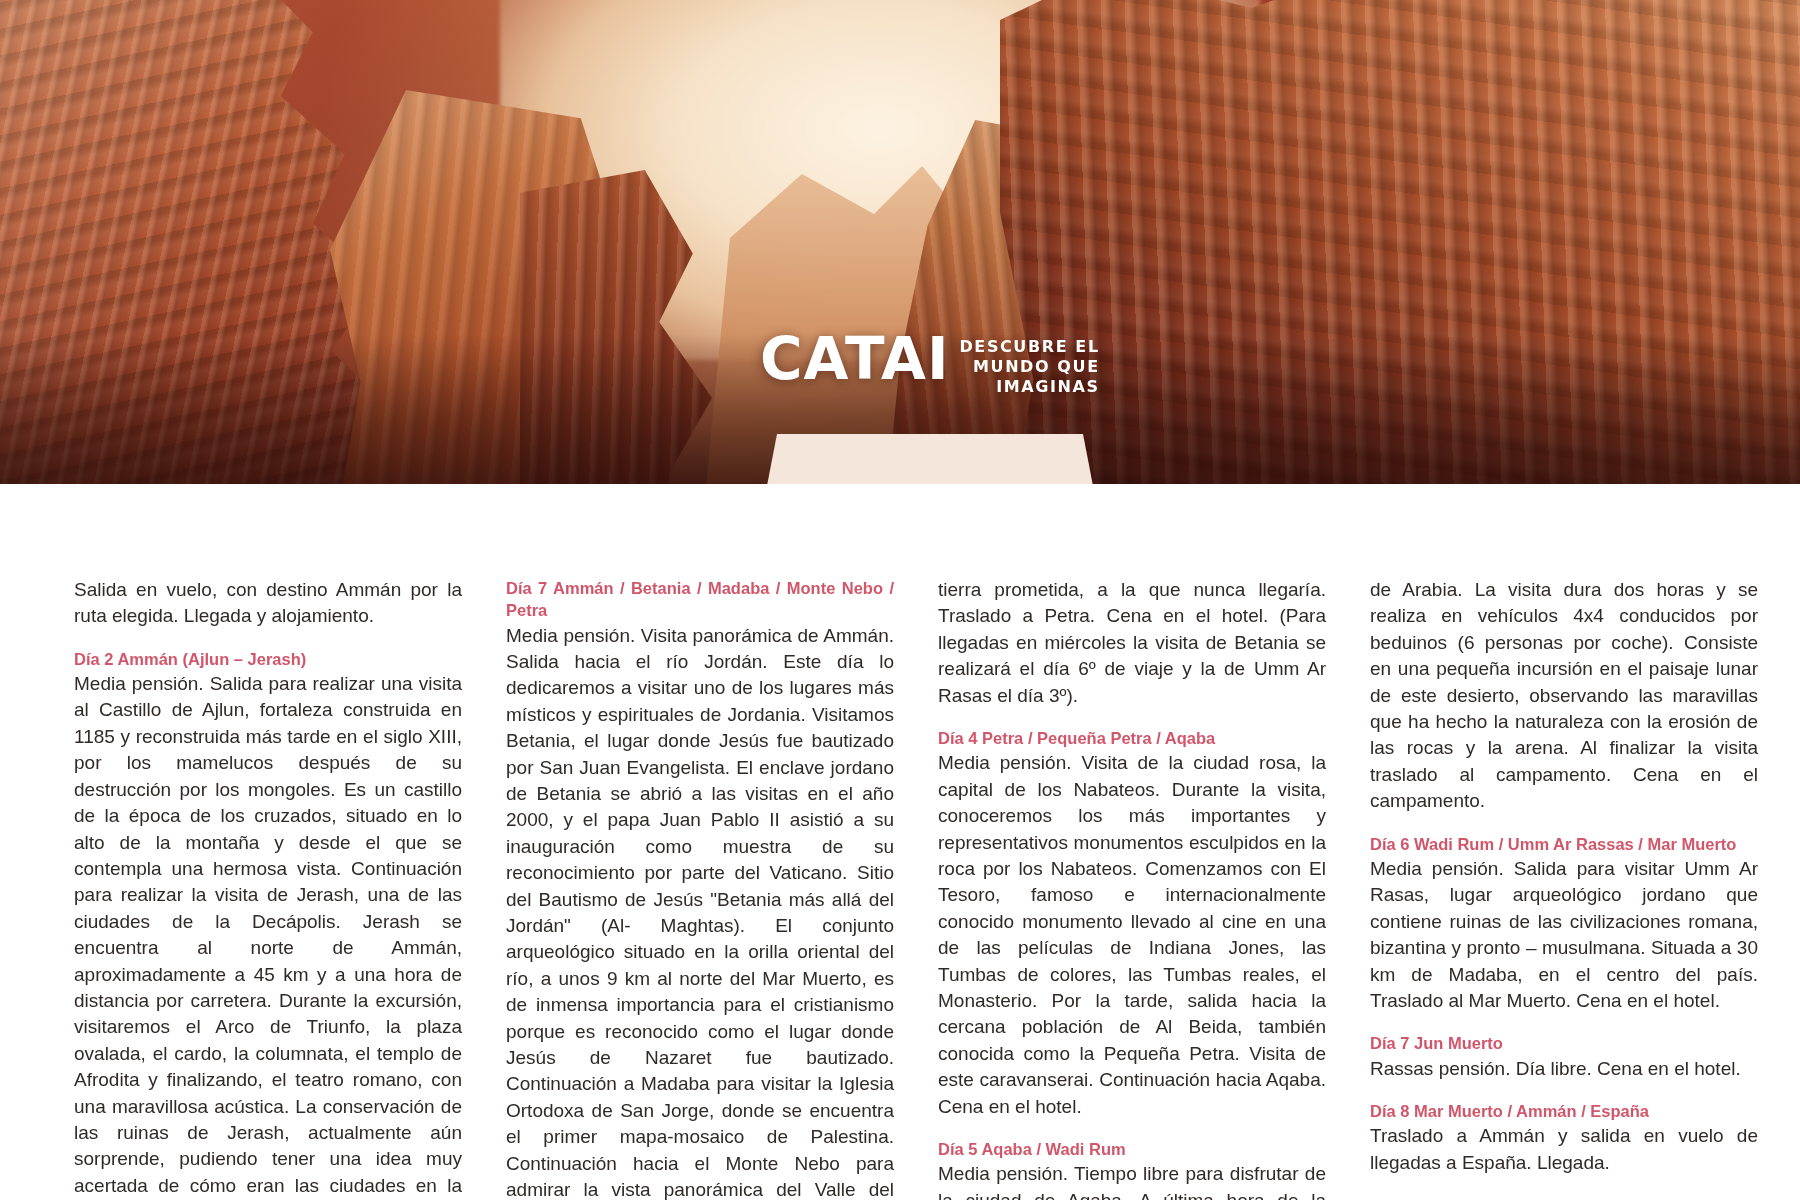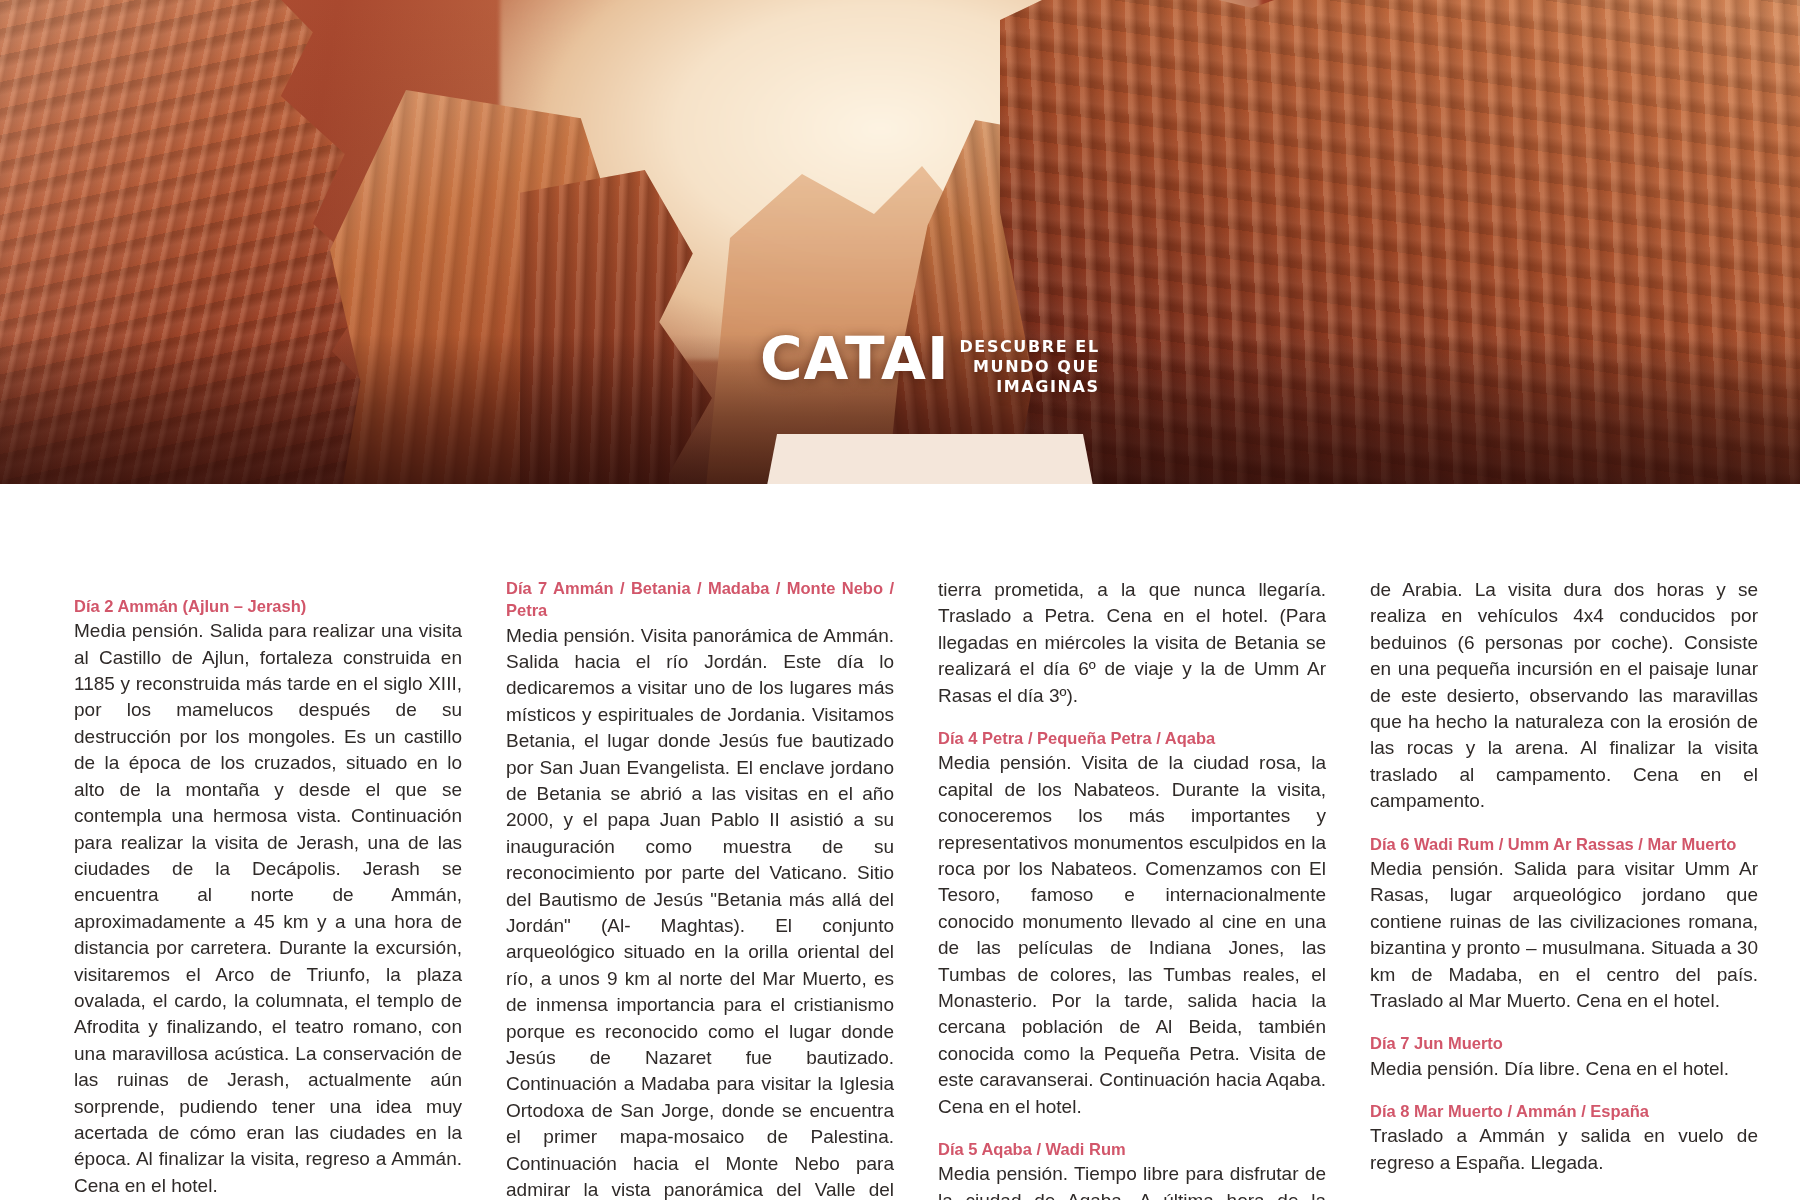--- a/index.html
+++ b/index.html
@@ -249,20 +249,21 @@
     </div>
 
     <div class="tab"></div>
   </div>
 
   <div class="body-wrap">
     <div class="columns">
 
       <div class="col">
         <div class="blk">
+          <p>Salida en vuelo, con destino Ammán por la ruta elegida. Llegada y alojamiento.</p>
         </div>
         <div class="blk">
           <p class="day-head">Día 2 Ammán (Ajlun – Jerash)</p>
           <p>Media pensión. Salida para realizar una visita al Castillo de Ajlun, fortaleza construida en 1185 y reconstruida más tarde en el siglo XIII, por los mamelucos después de su destrucción por los mongoles. Es un castillo de la época de los cruzados, situado en lo alto de la montaña y desde el que se contempla una hermosa vista. Continuación para realizar la visita de Jerash, una de las ciudades de la Decápolis. Jerash se encuentra al norte de Ammán, aproximadamente a 45 km y a una hora de distancia por carretera. Durante la excursión, visitaremos el Arco de Triunfo, la plaza ovalada, el cardo, la columnata, el templo de Afrodita y finalizando, el teatro romano, con una maravillosa acústica. La conservación de las ruinas de Jerash, actualmente aún sorprende, pudiendo tener una idea muy acertada de cómo eran las ciudades en la época. Al finalizar la visita, regreso a Ammán. Cena en el hotel.</p>
         </div>
       </div>
 
       <div class="col">
         <div class="blk">
           <p class="day-head">Día 7 Ammán / Betania / Madaba / Monte Nebo / Petra</p>
@@ -287,24 +288,24 @@
       <div class="col">
         <div class="blk">
           <p>de Arabia. La visita dura dos horas y se realiza en vehículos 4x4 conducidos por beduinos (6 personas por coche). Consiste en una pequeña incursión en el paisaje lunar de este desierto, observando las maravillas que ha hecho la naturaleza con la erosión de las rocas y la arena. Al finalizar la visita traslado al campamento. Cena en el campamento.</p>
         </div>
         <div class="blk">
           <p class="day-head">Día 6 Wadi Rum / Umm Ar Rassas / Mar Muerto</p>
           <p>Media pensión. Salida para visitar Umm Ar Rasas, lugar arqueológico jordano que contiene ruinas de las civilizaciones romana, bizantina y pronto – musulmana. Situada a 30 km de Madaba, en el centro del país. Traslado al Mar Muerto. Cena en el hotel.</p>
         </div>
         <div class="blk">
           <p class="day-head">Día 7 Jun Muerto</p>
-          <p>Media pensión. Día libre. Cena en el hotel.</p>
+          <p>Rassas pensión. Día libre. Cena en el hotel.</p>
         </div>
         <div class="blk">
           <p class="day-head">Día 8 Mar Muerto / Ammán / España</p>
-          <p>Traslado a Ammán y salida en vuelo de regreso a España. Llegada.</p>
+          <p>Traslado a Ammán y salida en vuelo de llegadas a España. Llegada.</p>
         </div>
       </div>
 
     </div>
   </div>
 
 </div>
 
 </body></html>

